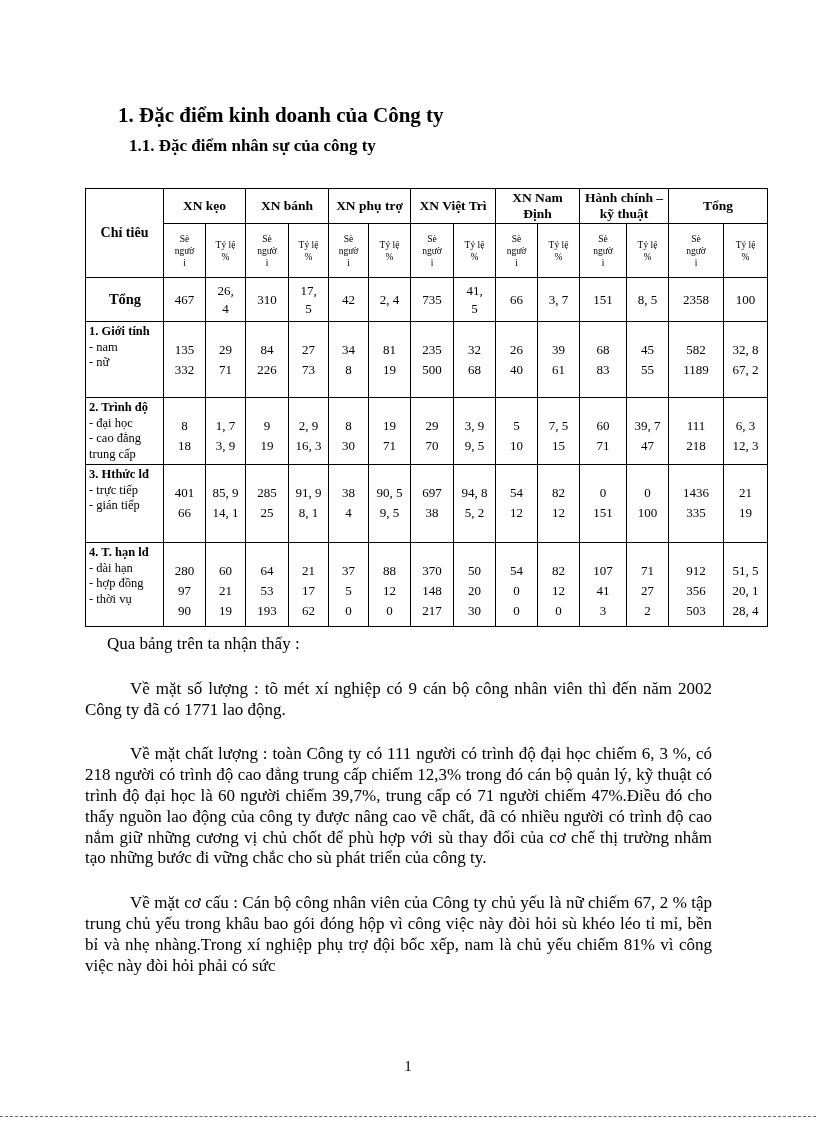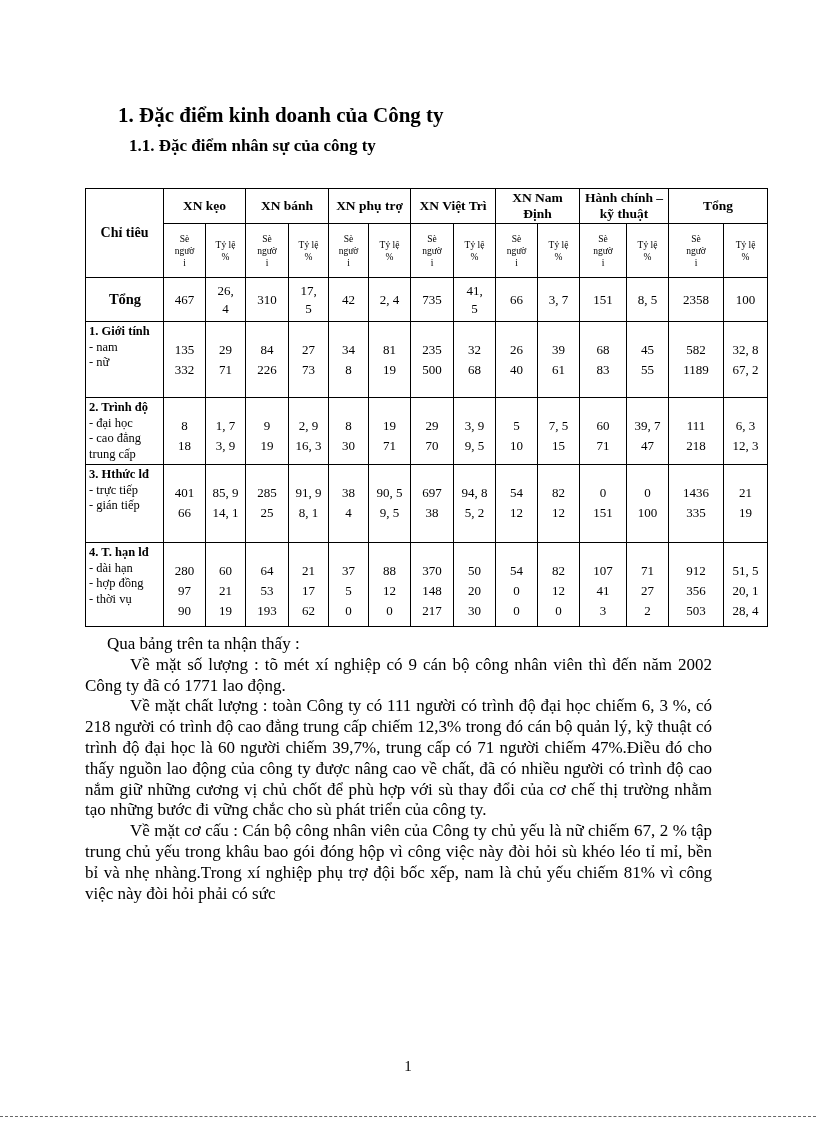--- a/index.html
+++ b/index.html
@@ -78,21 +78,21 @@
     vertical-align:middle !important;
     padding-top:1px !important;
     line-height:18px;
   }
   .body-text { width:627px; margin-top:7px; }
   .para {
     font-size:17px; line-height:20.8px;
     text-align:justify;
   }
   .para.indent-small { text-indent:22px; }
-  .para.indent-normal { text-indent:45px; }
+  .para.indent-normal { text-indent:45px;margin-top:24px; }
   .page-number {
     position:absolute; left:0; top:1058px;
     width:816px; text-align:center;
     font-size:15px;
   }
   .page-break-line {
     position:absolute; left:0; right:0; bottom:6px;
     border-top:1px dashed #666;
   }
 </style>

